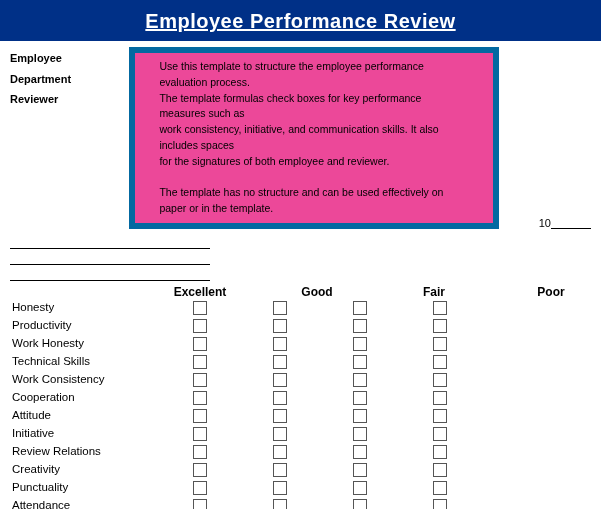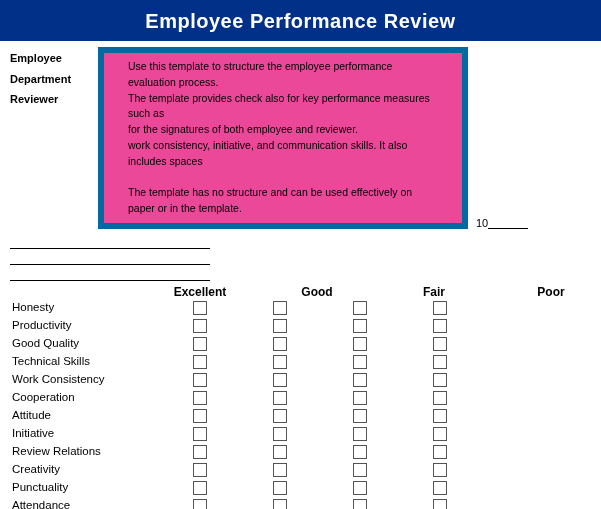--- a/index.html
+++ b/index.html
@@ -18,27 +18,29 @@
       padding: 0;
     }
     .header {
       background: #003087;
       color: #fff;
       text-align: center;
       padding: 10px 0 8px 0;
       font-size: 20px;
       font-weight: bold;
       letter-spacing: 0.5px;
+      text-decoration: underline;
     }
     .top-section {
       display: flex;
       flex-direction: row;
       padding: 6px 10px 4px 10px;
       gap: 8px;
       position: relative;
+      justify-content: space-between;
     }
     .employee-info {
       display: flex;
       flex-direction: column;
       gap: 2px;
       min-width: 80px;
       padding-top: 2px;
     }
     .employee-info .label {
       font-weight: bold;
@@ -143,23 +145,23 @@
   <div class="header">Employee Performance Review</div>
 
   <div class="top-section">
     <div class="employee-info">
       <div class="label">Employee</div>
       <div class="label">Department</div>
       <div class="label">Reviewer</div>
     </div>
     <div class="tooltip-box">
       <div>Use this template to structure the employee performance evaluation process.</div>
-      <div>The template provides check also for key performance measures such as</div>
+      <div>The template formulas check boxes for key performance measures such as</div>
+      <div>work consistency, initiative, and communication skills. It also includes spaces</div>
       <div>for the signatures of both employee and reviewer.</div>
-      <div>work consistency, initiative, and communication skills. It also includes spaces</div>
       <br>
       <div>The template has no structure and can be used effectively on paper or in the template.</div>
     </div>
     <div class="date-box">
       <span>10</span>
       <span class="field-underline-short"></span>
     </div>
   </div>
 
   <div class="info-fields">
@@ -210,21 +212,21 @@
           </div>
           <div class="check-col">
             <span class="checkbox"></span>
           </div>
           <div class="check-col">
             <span class="checkbox"></span>
           </div>
         </div>
       </div>
       <div class="row">
-        <div class="row-label">Good Quality</div>
+        <div class="row-label">Work Honesty</div>
         <div class="checkboxes">
           <div class="check-col">
             <span class="checkbox"></span>
           </div>
           <div class="check-col">
             <span class="checkbox"></span>
           </div>
           <div class="check-col">
             <span class="checkbox"></span>
           </div>

